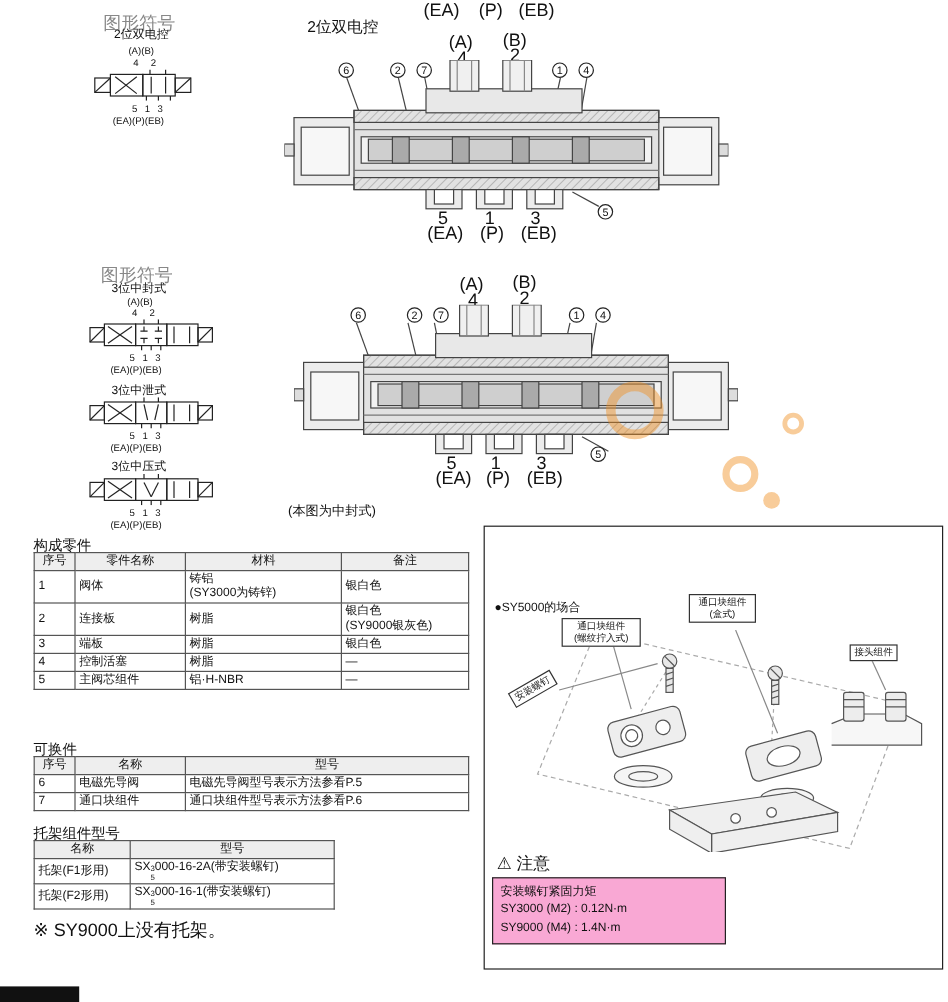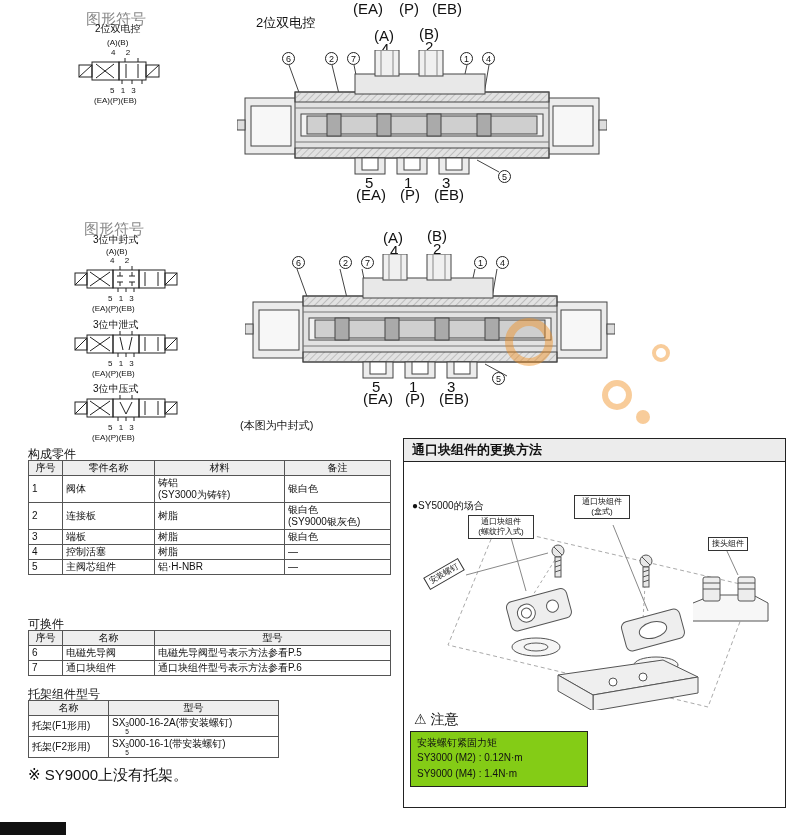--- a/index.html
+++ b/index.html
@@ -340,21 +340,20 @@
       </tr>
       <tr>
         <td class="tl">托架(F2形用)</td>
         <td class="tl"><span>SX</span><span class="stack"><span>3</span><span>5</span></span><span>000-16-1(带安装螺钉)</span></td>
       </tr>
     </tbody>
   </table>
   <div class="abs f9" style="left:28px;top:766px">※ SY9000上没有托架。</div>
 
   <div id="rbox">
-    <div class="rtitle">通口块组件的更换方法</div>
     <div class="abs b f10" style="left:8px;top:60px">●SY5000的场合</div>
 
     <svg class="abs" style="left:4px;top:86px" width="372" height="185" viewBox="0 0 372 185">
       <g stroke="#555" fill="none" stroke-width="1">
         <polygon points="88,2 345,62 300,182 40,120" stroke-dasharray="4 3" stroke="#aaa"></polygon>
         <line x1="150" y1="30" x2="120" y2="78" stroke-dasharray="3 3" stroke="#aaa"></line>
         <line x1="238" y1="42" x2="235" y2="95" stroke-dasharray="3 3" stroke="#aaa"></line>
         <line x1="100" y1="2" x2="118" y2="66" stroke="#888"></line>
         <line x1="205" y1="0" x2="240" y2="86" stroke="#888"></line>
         <line x1="318" y1="24" x2="330" y2="50" stroke="#888"></line>
@@ -410,21 +409,21 @@
 (螺纹拧入式)</div>
     <div class="labelbox" style="left:170px;top:56px;width:56px">通口块组件
 (盒式)</div>
     <div class="labelbox" style="left:304px;top:98px">接头组件</div>
     <div class="labelbox" style="left:20px;top:128px;transform:rotate(-30deg)">安装螺钉</div>
 
     <div class="abs b" style="left:10px;top:272px;font-size:14px">
       <span>⚠</span>
       <span>注意</span>
     </div>
-    <div class="abs" style="left:6px;top:292px;width:178px;border:1.5px solid #222;padding:4px 6px;background:#84cc16">
+    <div class="abs" style="left:6px;top:292px;width:195px;border:1.5px solid #222;padding:4px 6px;background:#f9a8d4">
       <div class="b f10">安装螺钉紧固力矩</div>
       <div class="f10" style="line-height:1.6"><span>SY3000 (M2) : 0.12N·m</span><span class="stack">
             <span></span>
             <span></span>
           </span><span></span></div>
       <div class="f10" style="line-height:1.6"><span>SY9000 (M4) : 1.4N·m</span><span class="stack">
             <span></span>
             <span></span>
           </span><span></span></div>
     </div>

